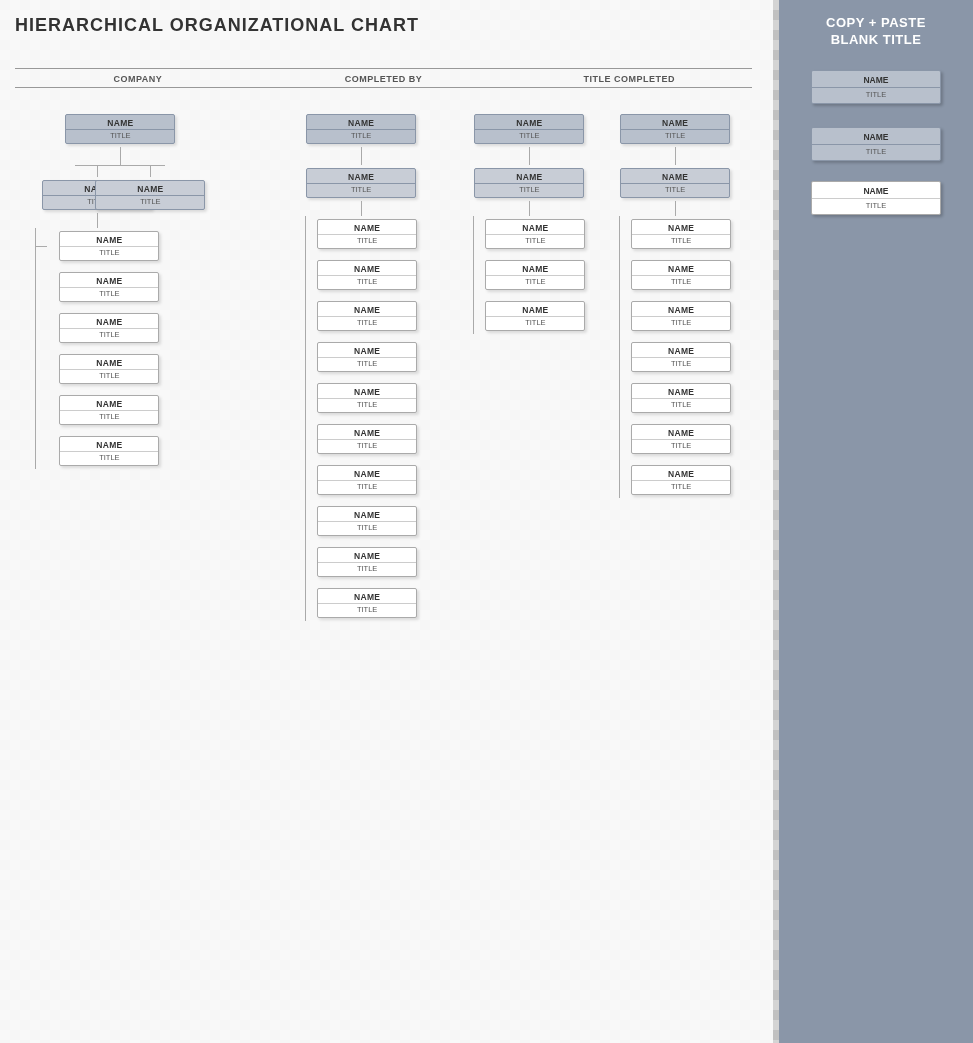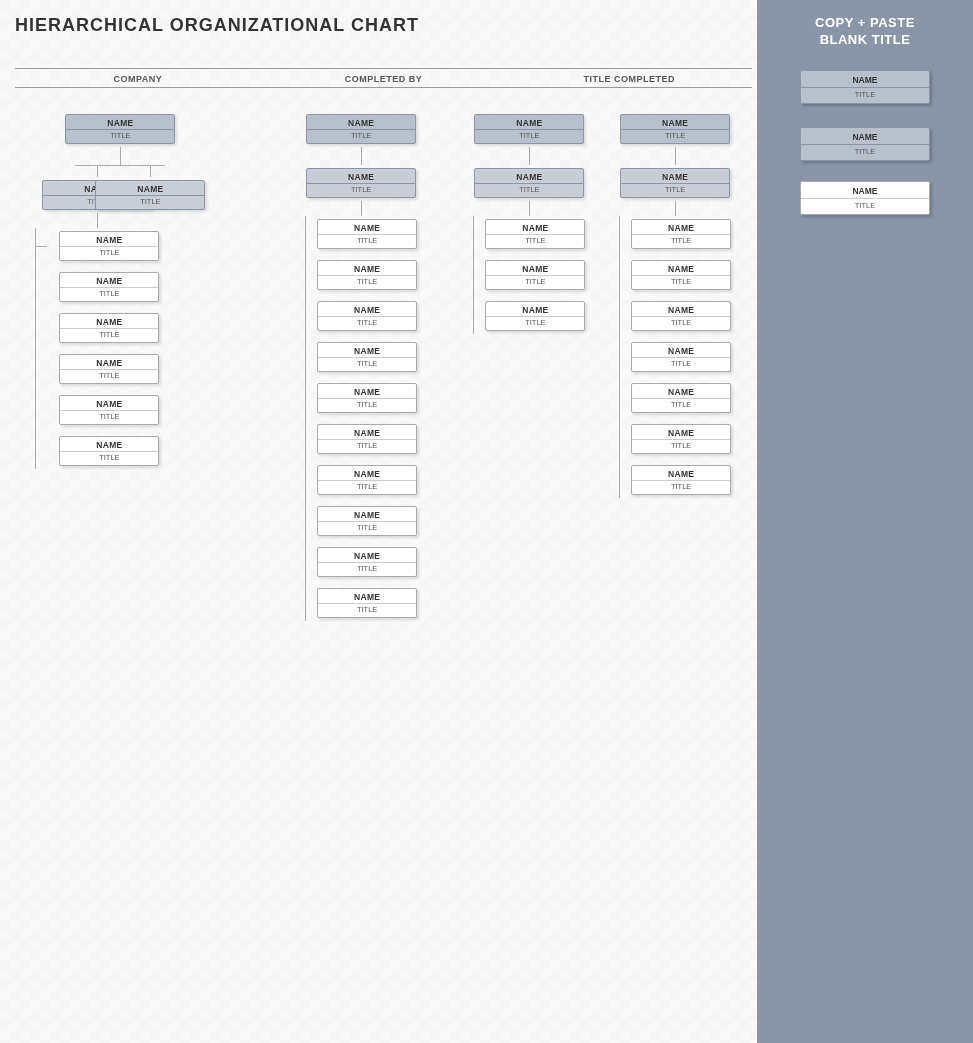--- a/index.html
+++ b/index.html
@@ -51,21 +51,21 @@
       bottom: 0;
       background: rgba(255,255,255,0.85);
       min-height: 1043px;
     }
 
     
     .sidebar {
       position: absolute;
       top: 0;
       right: 0;
-      width: 216px;
+      width: 194px;
       min-height: 1043px;
       background: #8a96a8;
     }
 
     .header {
       padding: 15px 21px 8px 15px;
     }
 
     .page-title {
       font-size: 18px;

